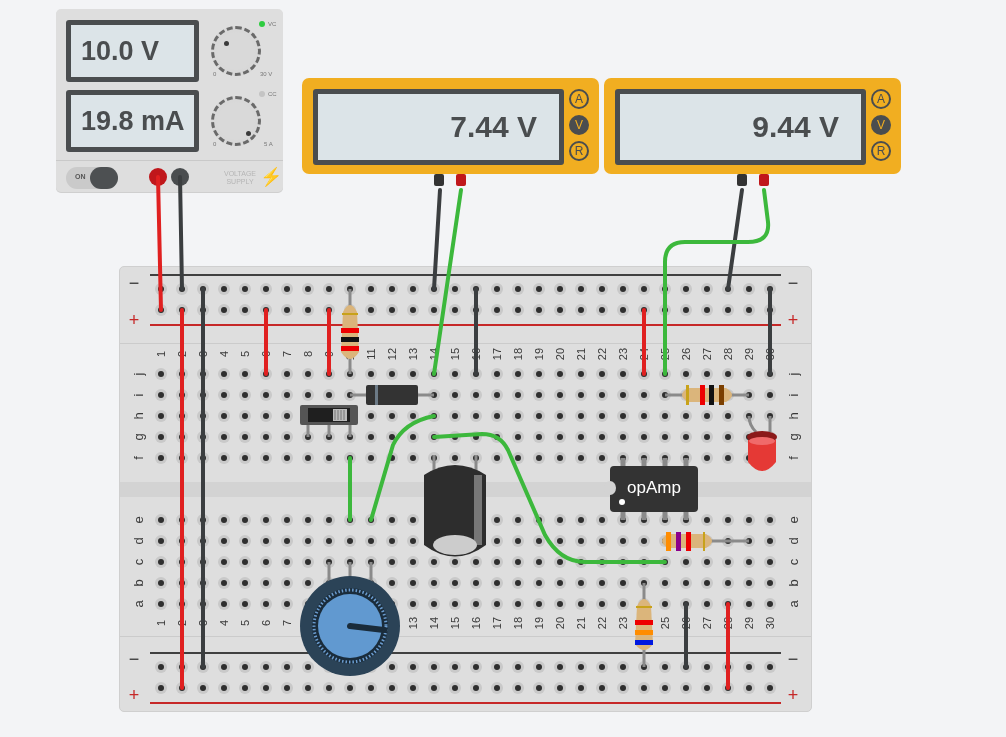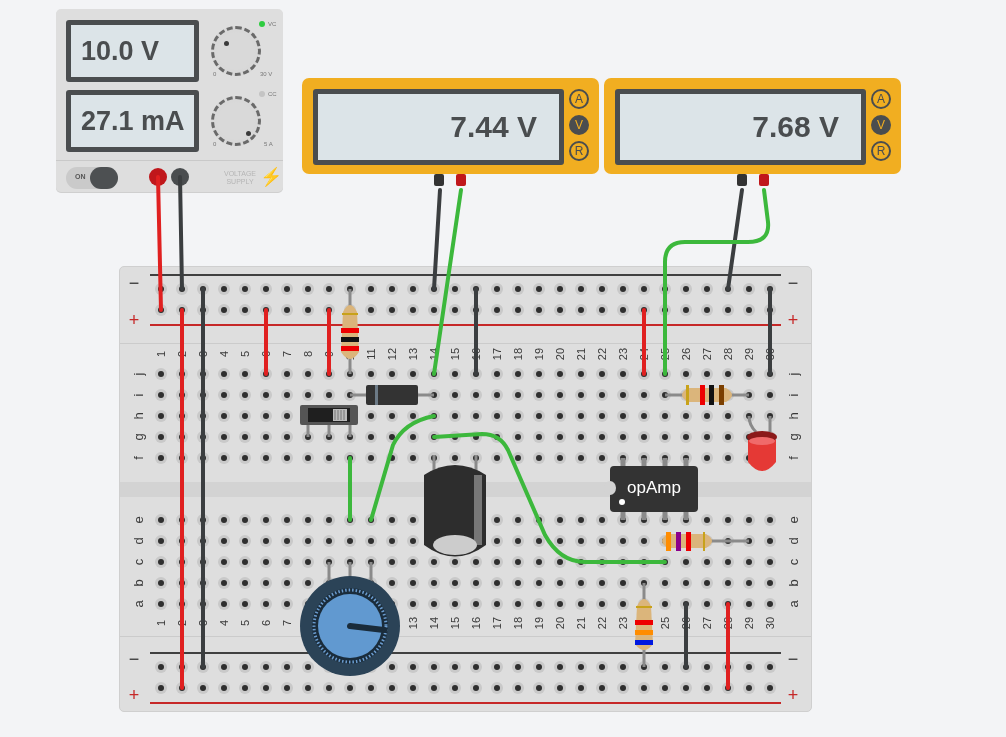--- a/index.html
+++ b/index.html
@@ -35,21 +35,21 @@
   .rowlbl { position:absolute; font-size:13px; color:#3a3a3a; transform:translate(-50%,-50%) rotate(-90deg); }
   .sign { position:absolute; font-size:18px; transform:translate(-50%,-50%); }
   #wires { position:absolute; left:0; top:0; }
   .opamp { left:610px; top:466px; width:88px; height:46px; background:#333; border-radius:4px; color:#fff; font-size:17px; }
 </style>
 </head>
 <body>
 
 <div id="supply" class="abs">
   <div class="lcd" style="top:11px;">10.0 V</div>
-  <div class="lcd" style="top:81px;">27.1 mA</div>
+  <div class="lcd" style="top:81px;">19.8 mA</div>
   <div class="knob" style="left:155px; top:17px;">
       <div class="knob-inner"></div>
       <div class="knob-dot" style="left:10px;top:12px;"></div>
     </div>
   <div class="knob" style="left:155px; top:87px;">
       <div class="knob-inner"></div>
       <div class="knob-dot" style="left:32px;top:32px;"></div>
     </div>
   <div class="led-ind" style="left:203px; top:12px; background:#2ecc40;"></div>
   <div class="tiny" style="left:212px; top:12px;">VC</div>
@@ -76,21 +76,21 @@
 <div class="meter" style="left:302px;">
   <div class="lcd">7.44 V</div>
   <div class="mode" style="top:11px;">A</div>
   <div class="mode active" style="top:37px;">V</div>
   <div class="mode" style="top:63px;">R</div>
   <div class="probe" style="left:132px; top:96px; background:#333;"></div>
   <div class="probe" style="left:154px; top:96px; background:#c0171b;"></div>
 </div>
 
 <div class="meter" style="left:604px;">
-  <div class="lcd">7.68 V</div>
+  <div class="lcd">9.44 V</div>
   <div class="mode" style="top:11px;">A</div>
   <div class="mode active" style="top:37px;">V</div>
   <div class="mode" style="top:63px;">R</div>
   <div class="probe" style="left:133px; top:96px; background:#333;"></div>
   <div class="probe" style="left:155px; top:96px; background:#c0171b;"></div>
 </div>
 
 <div id="board" class="abs"></div>
 <div class="railsep" style="top:343px;"></div>
 <div class="railsep" style="top:636px;"></div>

